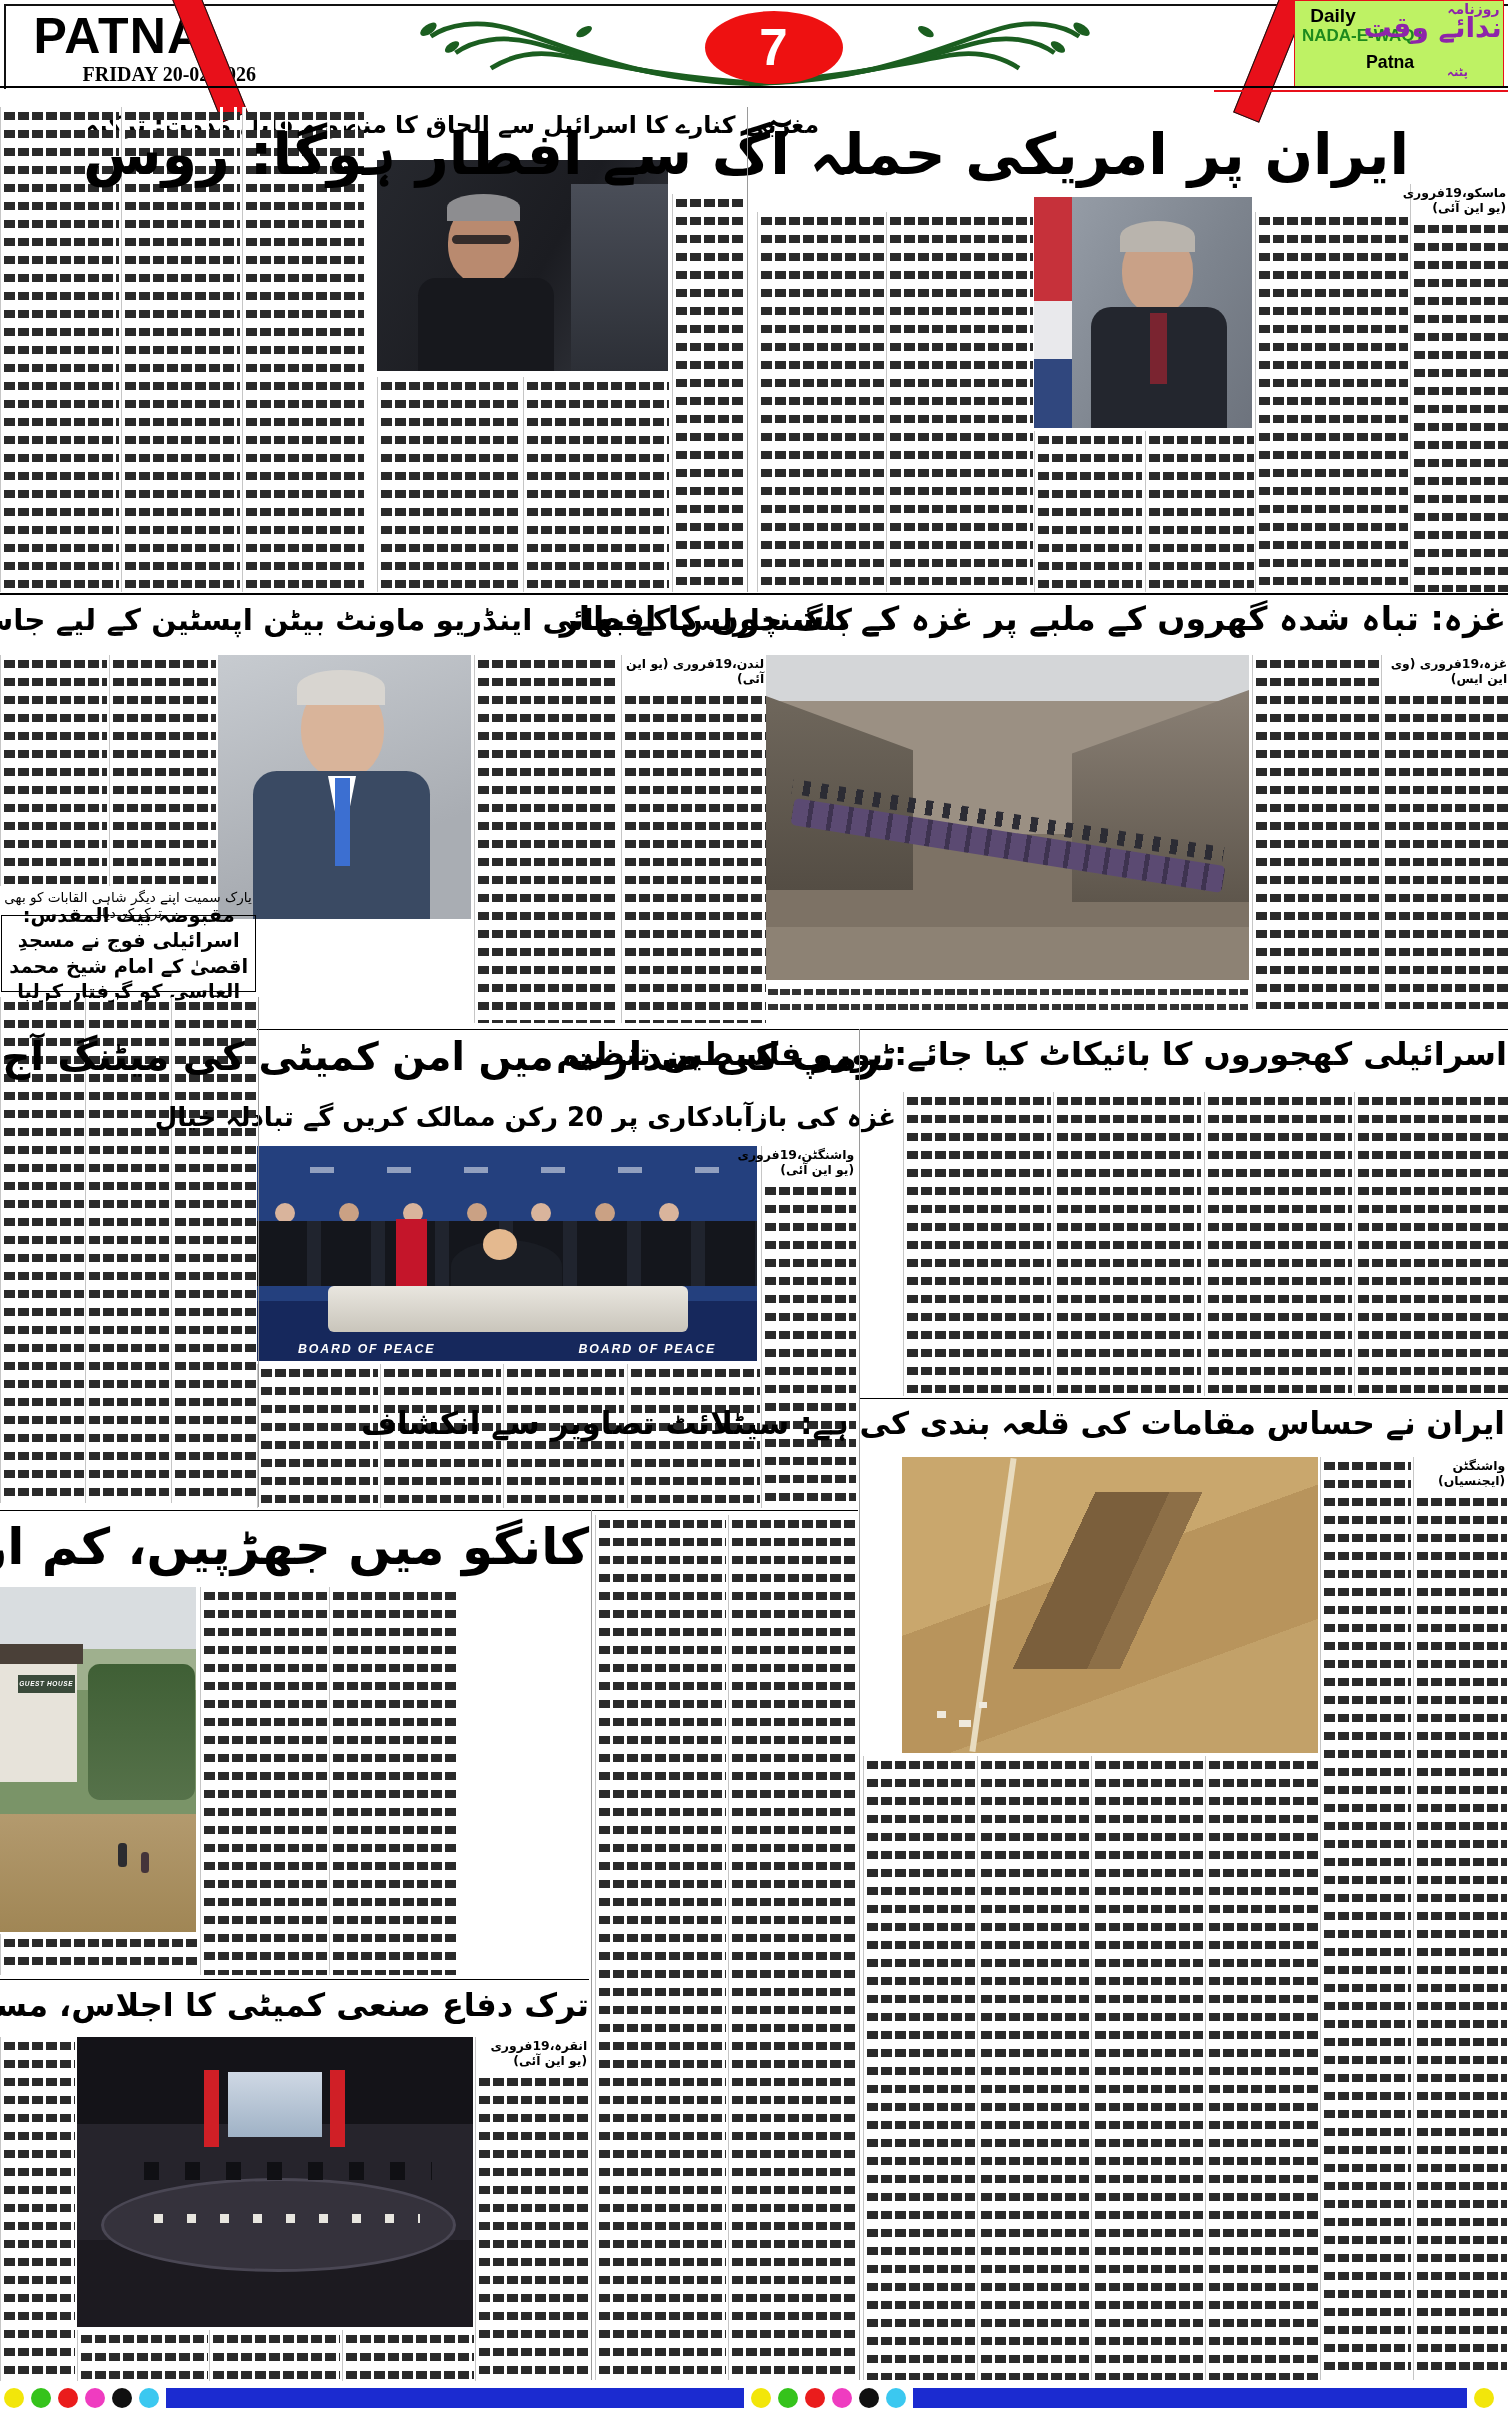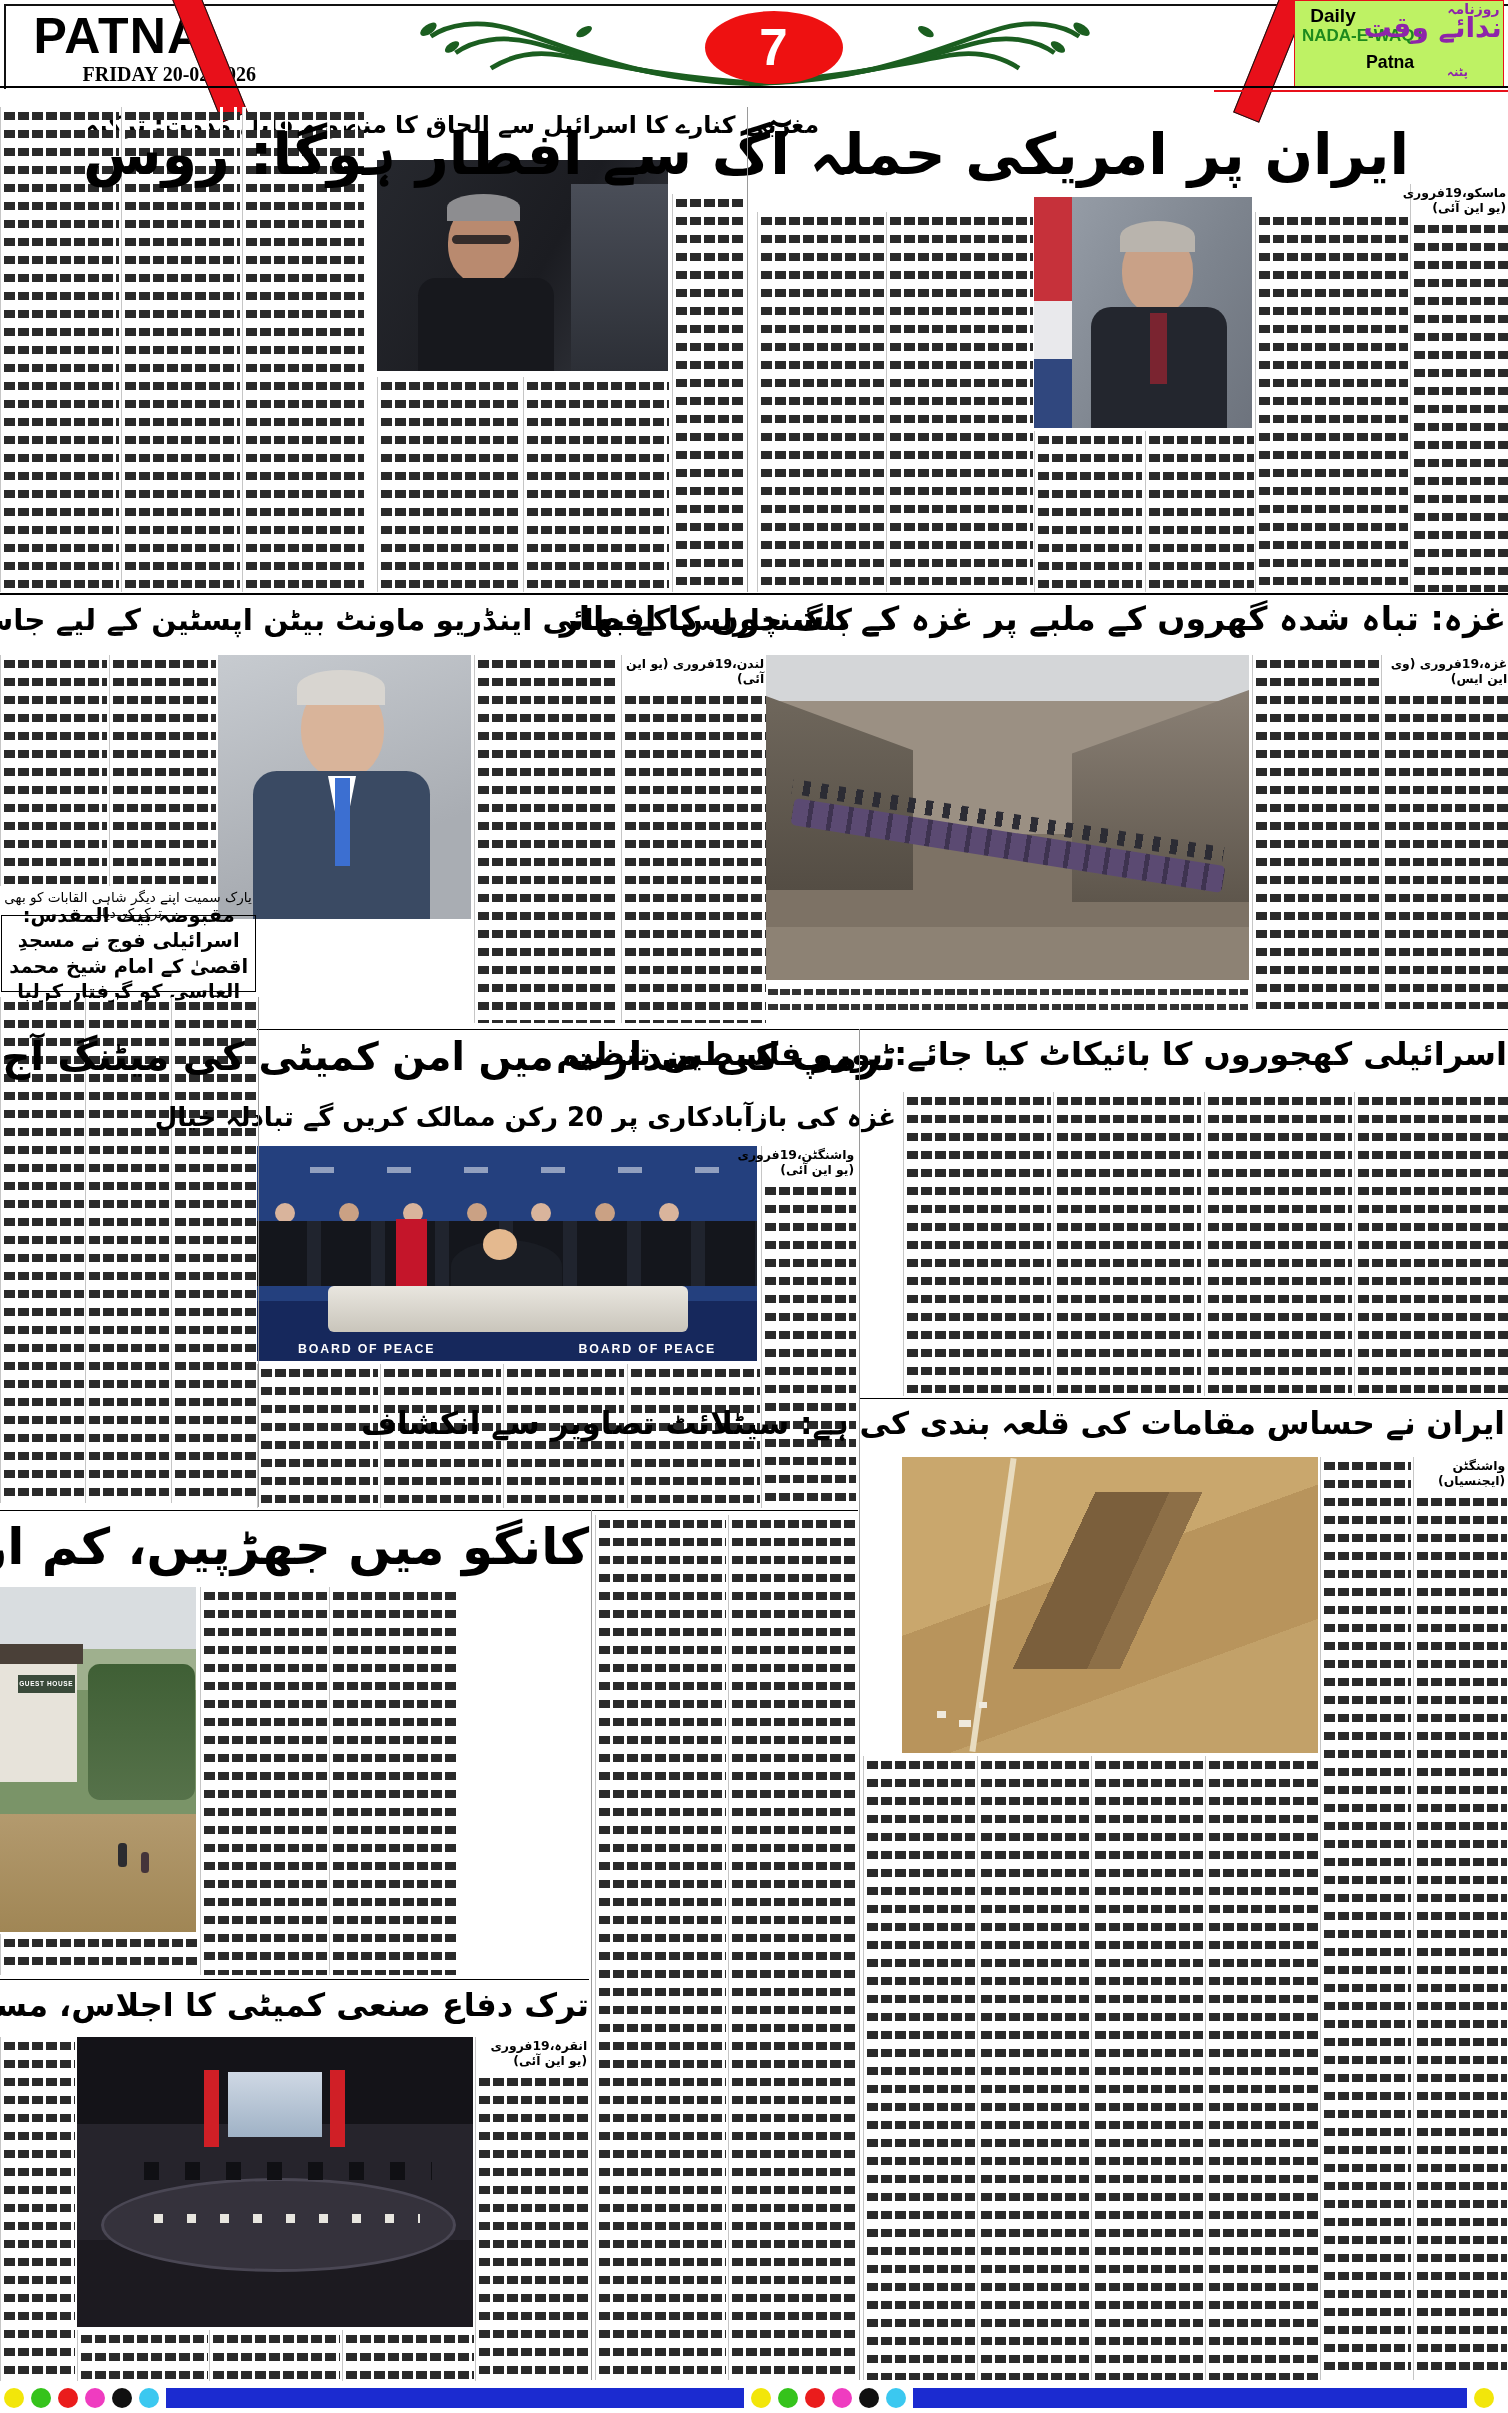--- a/index.html
+++ b/index.html
@@ -13,21 +13,21 @@
       repeating-linear-gradient(180deg,transparent 0 5.3px,#2a2a2a 5.3px 13px,transparent 13px 18px);}
   .caplines{position:absolute;
     background-image:
       repeating-linear-gradient(90deg,#fff 0 2.4px,transparent 2.4px 11.8px),
       repeating-linear-gradient(180deg,transparent 0 3.5px,#333 3.5px 10px,transparent 10px 15.3px);}
   .dateline{position:absolute;top:0;right:0;left:0;background:#fff;direction:rtl;
     font-weight:bold;font-size:12.4px;line-height:1.25;padding:0.6px 1.8px;text-align:right;}
   .hl{position:absolute;font-weight:bold;direction:rtl;text-align:center;color:#000;
       white-space:nowrap;line-height:1.05;font-family:"DejaVu Sans",sans-serif;}
   .hline{position:absolute;background:#000;}
-  .photo{position:absolute;overflow:hidden;}
+  .photo{position:absolute;overflow:hidden;font-style:italic;}
   .latin{font-family:"Liberation Sans",sans-serif;}
   
   #masthead{position:absolute;left:3.5px;top:3.5px;width:1502px;height:83px;background:#fff;
             border:2.4px solid #111;border-bottom:none;}
   #city{position:absolute;left:28px;top:1.2px;font-family:"Liberation Sans",sans-serif;
         font-weight:bold;font-size:50px;letter-spacing:1.2px;}
   #mdate{position:absolute;left:77px;top:57px;font-family:"Liberation Serif",serif;
          font-weight:bold;font-size:20px;}
   .redstripe{position:absolute;width:26px;height:147px;background:#e8101a;border:1.8px solid #141414;top:-32px;}
   #pagenum{position:absolute;left:699px;top:5.9px;width:138px;height:73px;background:#ee1111;

